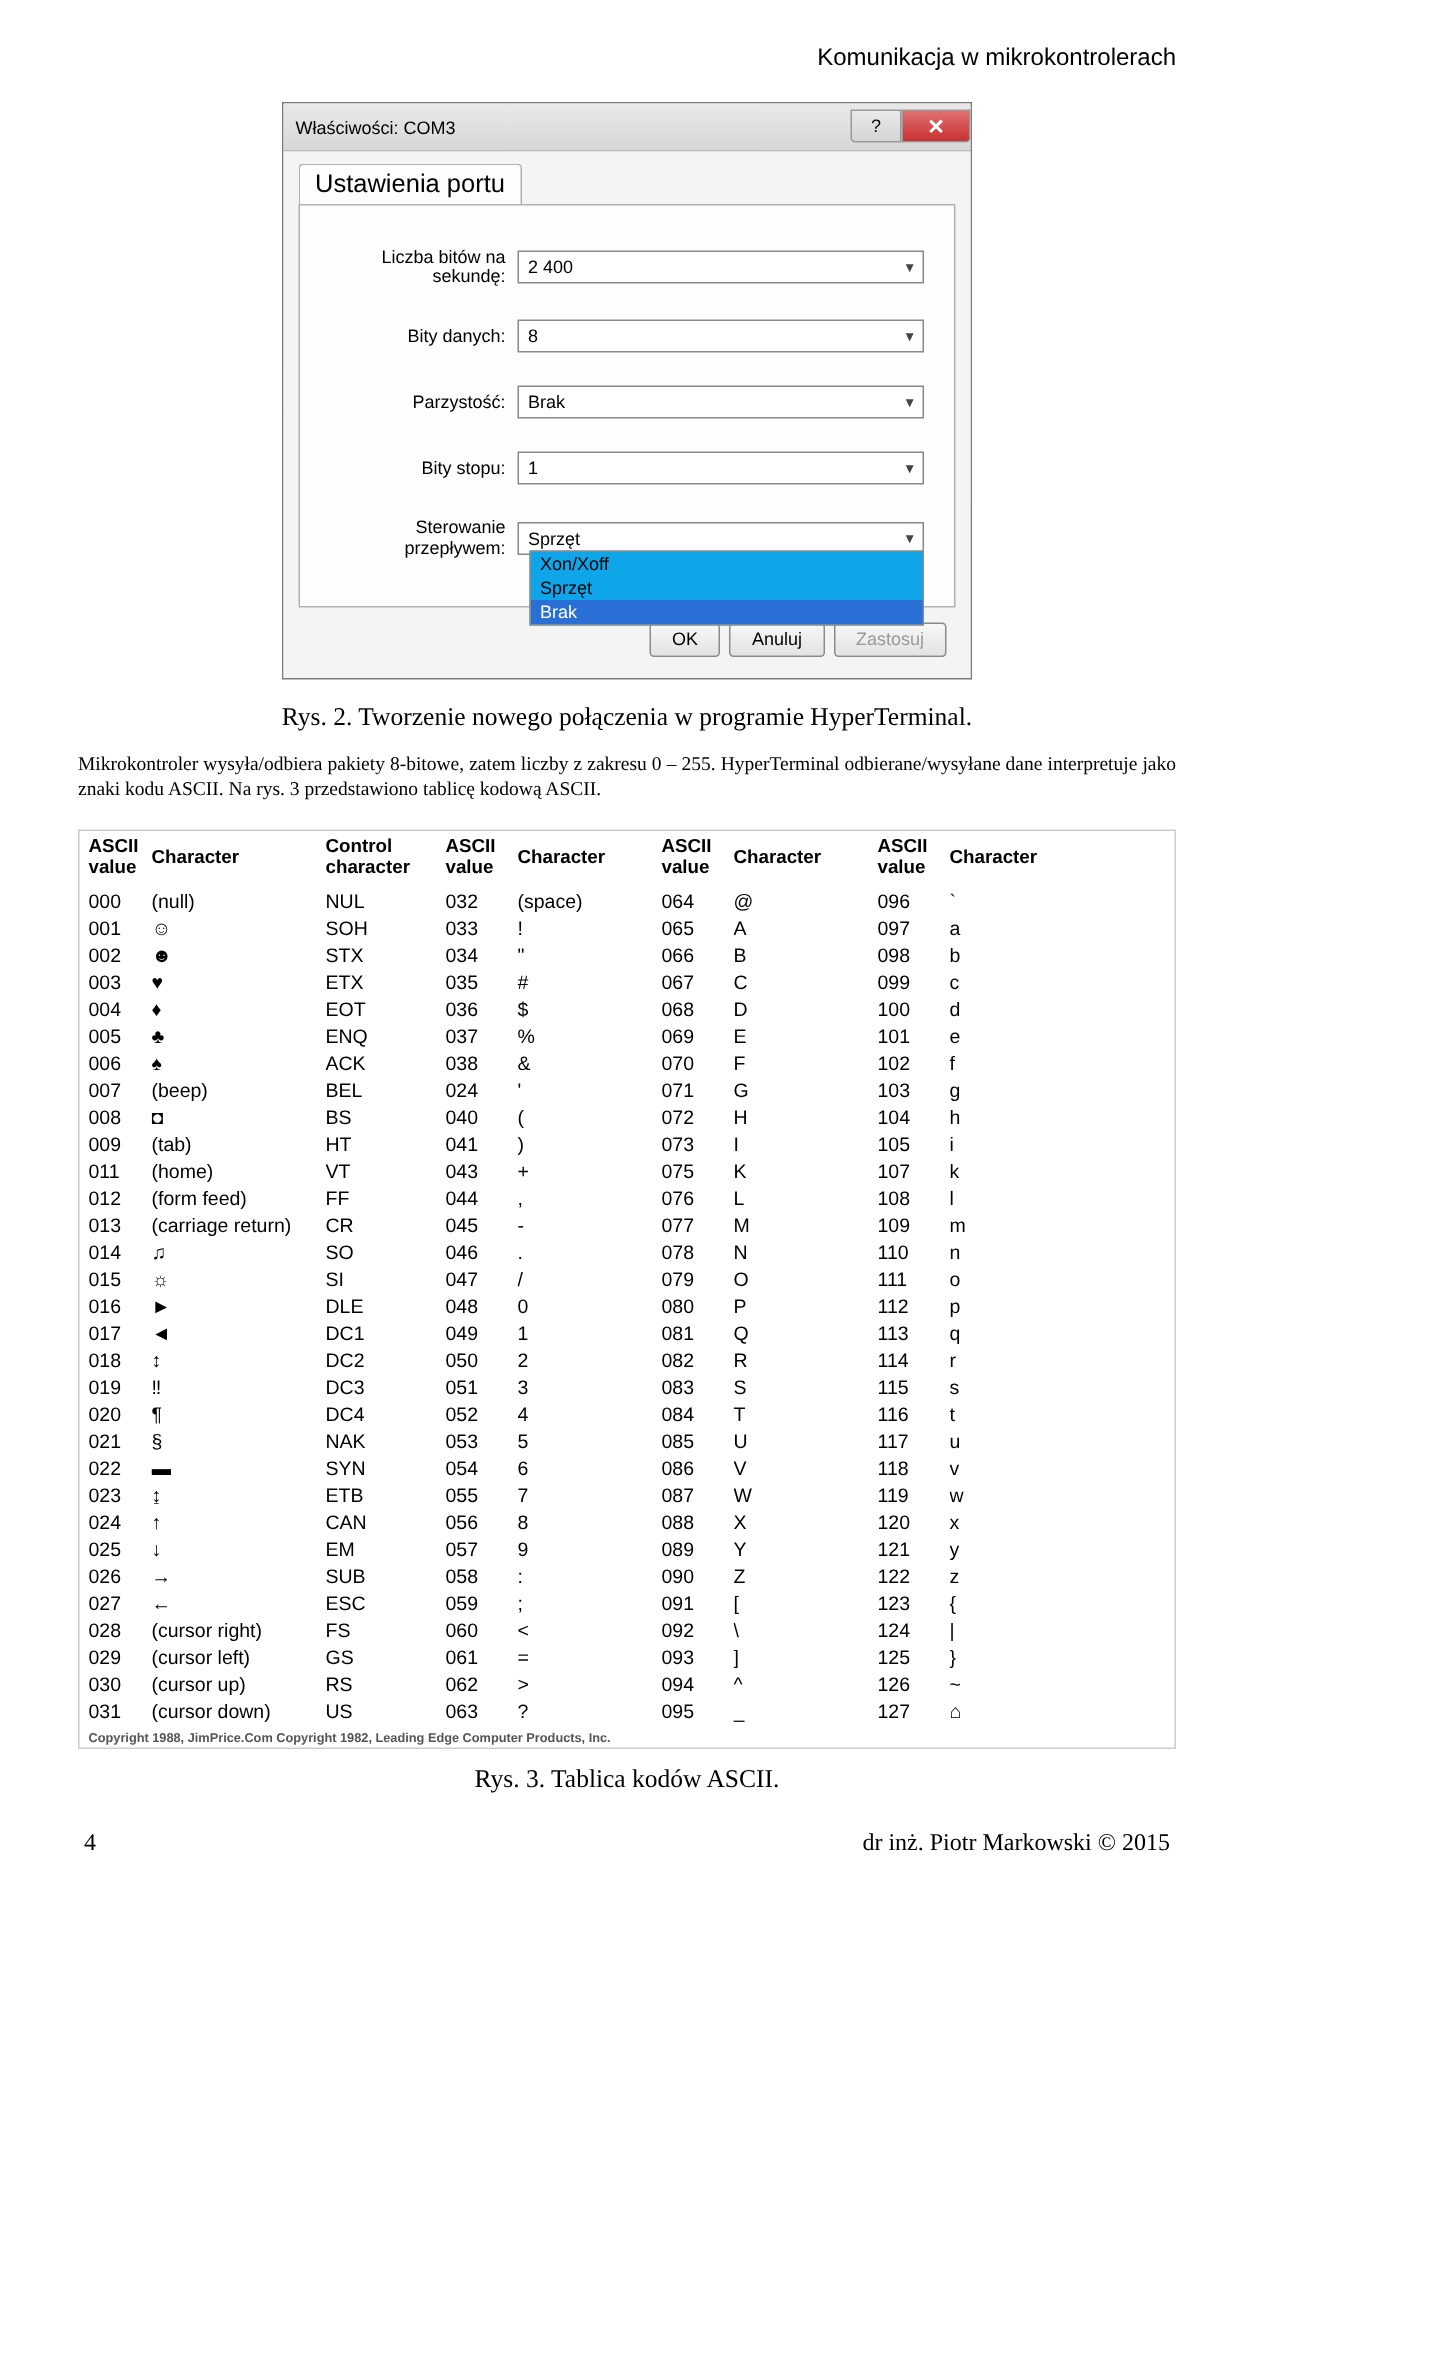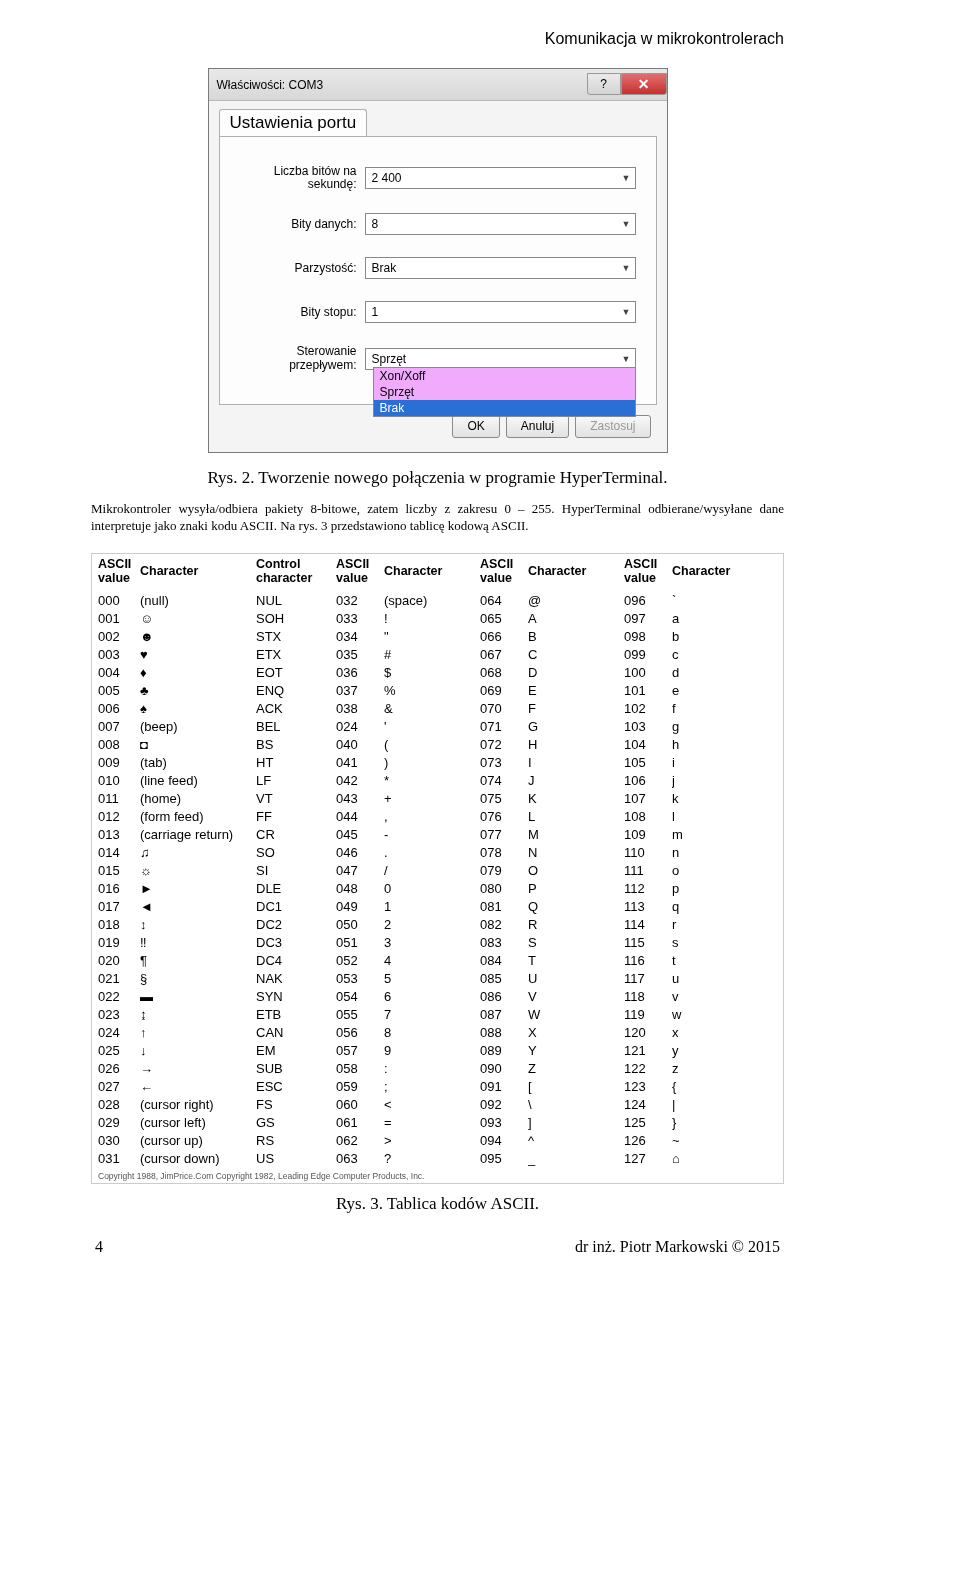--- a/index.html
+++ b/index.html
@@ -6,21 +6,21 @@
   body {
     margin: 0;
     padding: 0;
     font-family: Arial, sans-serif;
     background: #fff;
     color: #000;
     width: 960px;
   }
   .page {
     width: 844px;
-    padding: 30px 60px 20px 91px;
+    padding: 30px 60px 20px 52px;
     position: relative;
   }
   .header-right {
     text-align: right;
     font-size: 16px;
     margin-bottom: 20px;
   }
   .dialog-wrap {
     display: flex;
     justify-content: center;
@@ -89,21 +89,21 @@
     justify-content:space-between;
     padding:0 4px 0 6px;
     font-size:12px;
   }
   .sel-arrow { font-size:9px; color:#444; }
   .flow-group { position:relative; margin-bottom:14px; }
   .open-list {
     position:absolute;
     top:22px; left:133px; right:0;
     border:1px solid #888;
-    background:#f0abfc;
+    background:#0ea5e9;
     font-size:12px;
     z-index:2;
   }
   .open-list .opt { padding:1px 6px; }
   .open-list .opt.sel { background:#2a6fd6; color:#fff; }
   .restore-row { display:flex; justify-content:flex-end; margin-top:50px; }
   .dlg-button {
     height:23px;
     padding:0 14px;
     border:1px solid #8a8a8a;
@@ -149,20 +149,21 @@
   }
   .ascii-head { font-weight:bold; margin-bottom:6px; line-height:1.1; }
   .ascii-head span { font-size:12.5px; }
   .ascii-row { height:18px; }
   .ascii-row span { white-space:nowrap; overflow:hidden; }
   .a-sym { font-family: "Segoe UI Symbol","Arial"; }
   .copyright-line {
     font-size:8.5px;
     color:#555;
     margin-top:4px;
+    font-weight:bold;
   }
   .footer {
     display:flex;
     justify-content:space-between;
     font-family: "Times New Roman", serif;
     font-size:16px;
     margin-top:24px;
     padding: 0 4px;
   }
 </style>
@@ -363,31 +364,20 @@
             <span class="a-sym">(tab)</span>
             <span>HT</span>
             <span>041</span>
             <span>)</span>
             <span>073</span>
             <span>I</span>
             <span>105</span>
             <span>i</span>
           </div>
           <div class="ascii-row">
-            <span>010</span>
-            <span class="a-sym">(line feed)</span>
-            <span>LF</span>
-            <span>042</span>
-            <span>*</span>
-            <span>074</span>
-            <span>J</span>
-            <span>106</span>
-            <span>j</span>
-          </div>
-          <div class="ascii-row">
             <span>011</span>
             <span class="a-sym">(home)</span>
             <span>VT</span>
             <span>043</span>
             <span>+</span>
             <span>075</span>
             <span>K</span>
             <span>107</span>
             <span>k</span>
           </div>

